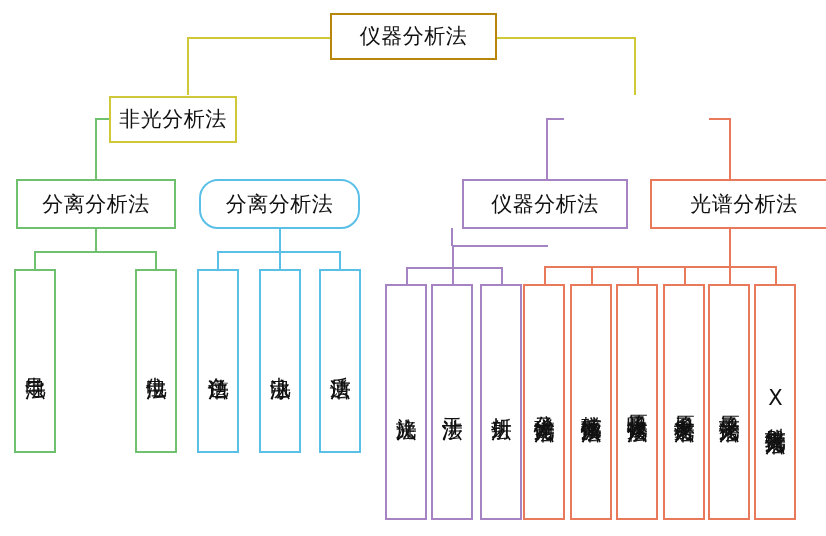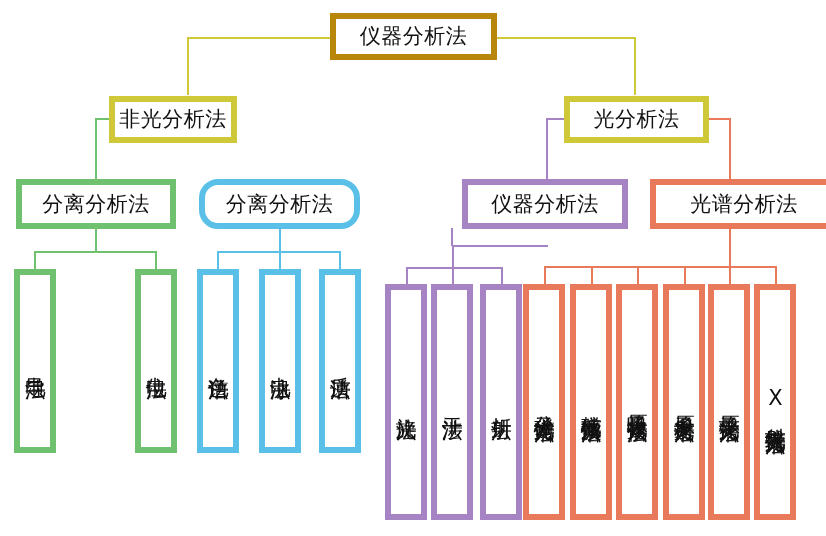--- a/index.html
+++ b/index.html
@@ -12,21 +12,21 @@
     width: 826px;
     height: 536px;
     background: #ffffff;
     font-family: "DejaVu Sans", "Liberation Sans", sans-serif;
     overflow: hidden;
   }
   .node {
     position: absolute;
     box-sizing: border-box;
     background: #ffffff;
-    border: 6px solid #b91c1c;
+    border: 2px solid #b91c1c;
     display: flex;
     align-items: center;
     justify-content: center;
     color: #111111;
     z-index: 5;
   }
   .node .txt {
     display: block;
     line-height: 1.18;
     white-space: nowrap;
@@ -104,23 +104,20 @@
   <div class="line vt" style="left:775px; top:266px; height:18px; border-color:#e8795a;"></div>
 
   <div class="node h" style="left:330px; top:13px; width:167px; height:47px; border-color:#b8860b;">
     <span class="txt">仪器分析法</span>
   </div>
 
   <div class="node h" style="left:109px; top:96px; width:128px; height:47px; border-color:#cfc93a;">
     <span class="txt">非光分析法</span>
   </div>
 
-  <div class="node h" style="left:564px; top:96px; width:145px; height:47px; border-color:#cfc93a;">
-    <span class="txt">光分析法</span>
-  </div>
 
   <div class="node h" style="left:16px; top:179px; width:160px; height:50px; border-color:#6fc16f;">
     <span class="txt">分离分析法</span>
   </div>
 
   <div class="node h" style="left:199px; top:179px; width:161px; height:50px; border-color:#5bc0e8;border-radius:19px;">
     <span class="txt">分离分析法</span>
   </div>
 
   <div class="node h" style="left:462px; top:179px; width:166px; height:50px; border-color:#a684c4;">

